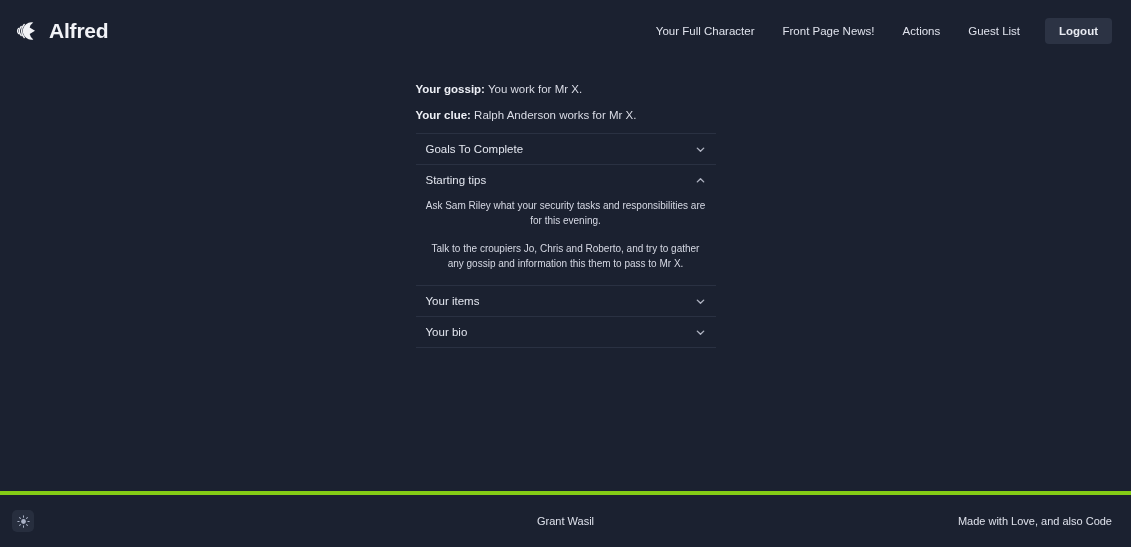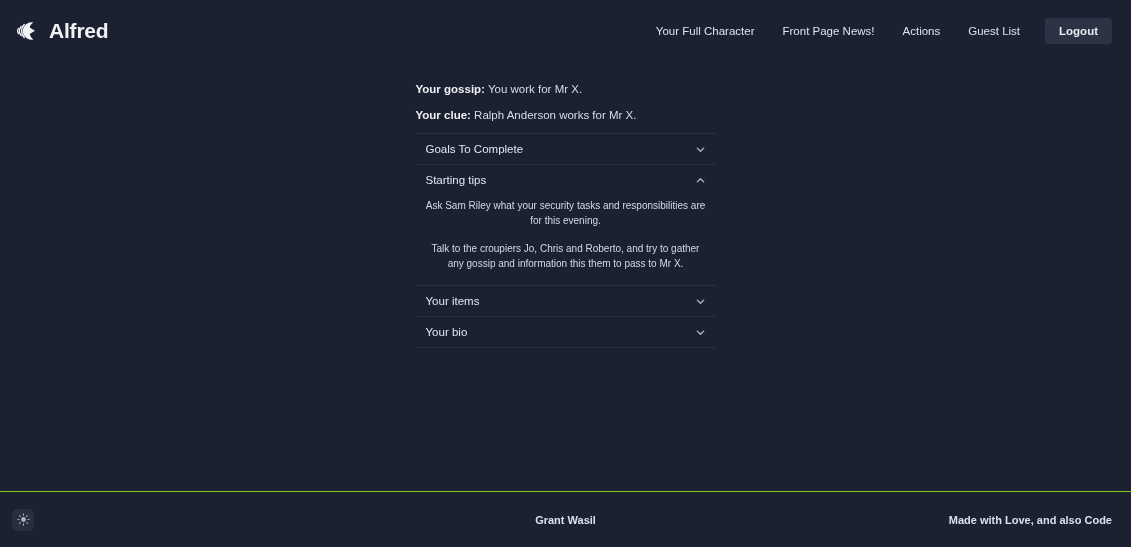--- a/index.html
+++ b/index.html
@@ -85,25 +85,24 @@
     color:#d6d9e4;
     line-height:1.5;
     text-align:center;
     margin-bottom:13px;
   }
   .tip:last-child { margin-bottom:2px; }
 
   
   .footer {
     flex:0 0 56px; height:56px;
-    border-top:1px solid #84cc16;
+    border-top:4px solid #84cc16;
     display:flex; align-items:center;
     position:relative;
     padding:0 19px 0 12px;
-    font-weight:bold;
   }
   .theme-btn {
     width:22px; height:22px;
     background:#272e3e;
     border:none; border-radius:5px;
     display:flex; align-items:center; justify-content:center;
     cursor:pointer;
     padding:0;
   }
   .sun-icon { width:13px; height:13px; display:block; }

